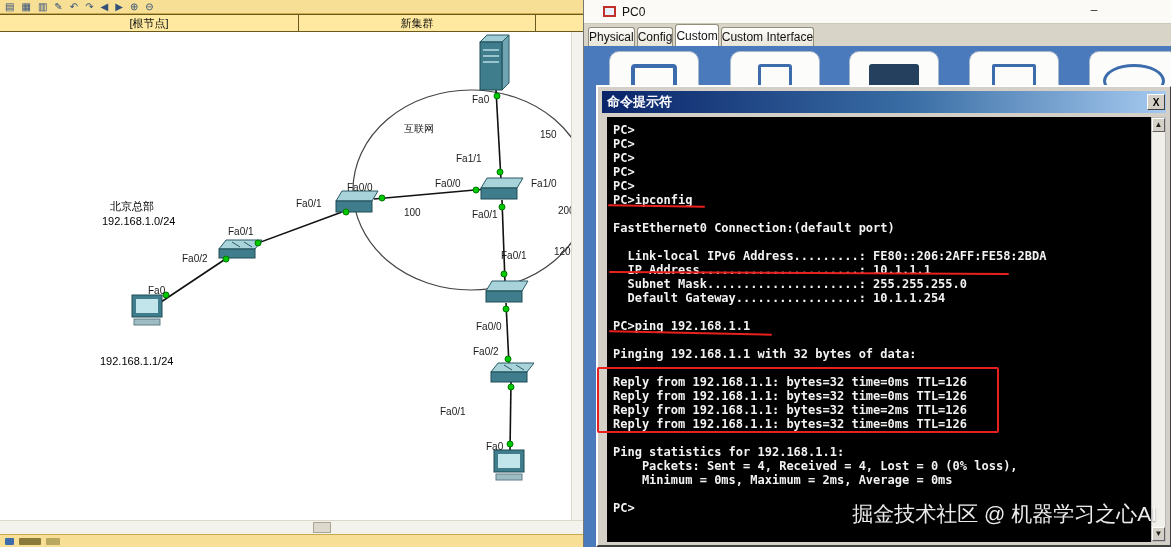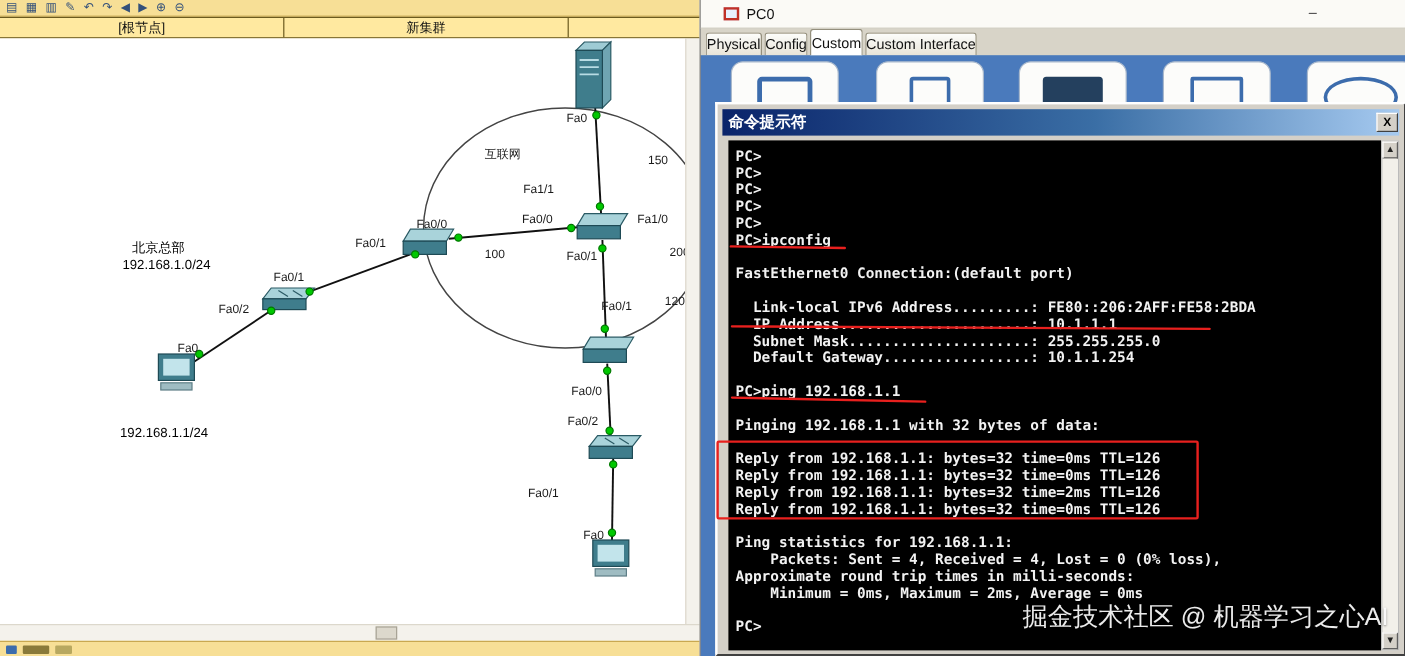--- a/index.html
+++ b/index.html
@@ -9,21 +9,21 @@
 
   
   #left { position:absolute; left:0; top:0; width:583px; height:547px; background:#fff; }
   #pt-toolbar { position:absolute; left:0; top:0; width:583px; height:14px; background:#F7DF96;
     border-bottom:1px solid #C9A850; display:flex; align-items:center; gap:7px; padding:0 5px; overflow:hidden; }
   .tbicon { font-size:10px; line-height:11px; color:#33507A; display:inline-block; }
   #cluster-bar { position:absolute; left:0; top:14px; width:583px; height:18px; background:#FFE9A0;
     border-top:1px solid #6B5A1E; border-bottom:1px solid #6B5A1E; display:flex; }
   .cluster-tab { border-right:1px solid #6B5A1E; display:flex; align-items:center; justify-content:center;
     font-size:11px; color:#111; }
-  #tab-root { width:237px; } #tab-cluster { width:237px; } #tab-rest { flex:1; border-right:none; }
+  #tab-root { width:299px; } #tab-cluster { width:237px; } #tab-rest { flex:1; border-right:none; }
 
   #canvas { position:absolute; left:0; top:32px; width:571px; height:488px; background:#fff; }
   #topo-svg { position:absolute; left:0; top:0; }
   #topo-labels { position:absolute; left:0; top:0; width:100%; height:100%; }
   .tlabel { position:absolute; font-size:10px; color:#1A1A1A; white-space:nowrap; }
   .tlabel.site { font-size:11px; color:#000; }
 
   #v-scroll { position:absolute; left:571px; top:32px; width:12px; height:488px; background:#F4F2EC; border-left:1px solid #DCD8CC; }
   #h-scroll { position:absolute; left:0; top:520px; width:583px; height:14px; background:#F4F2EC; border-top:1px solid #DCD8CC; }
   #h-thumb { position:absolute; left:313px; top:1px; width:18px; height:11px; background:#DCD8CC; border:1px solid #A8A496; }
@@ -197,21 +197,21 @@
           <circle cx="506" cy="277" r="3"></circle>
             <circle cx="508" cy="327" r="3"></circle>
           <circle cx="511" cy="355" r="3"></circle>
             <circle cx="510" cy="412" r="3"></circle>
         </g>
       </svg>
       <div id="topo-labels">
           <div class="tlabel" style="left: 472px; top: 62px;">Fa0</div>
           <div class="tlabel" style="left: 404px; top: 90px;">互联网</div>
           <div class="tlabel" style="left: 540px; top: 97px;">150</div>
-          <div class="tlabel" style="left: 436px; top: 121px;">Fa1/1</div>
+          <div class="tlabel" style="left: 456px; top: 121px;">Fa1/1</div>
           <div class="tlabel" style="left: 435px; top: 146px;">Fa0/0</div>
           <div class="tlabel" style="left: 531px; top: 146px;">Fa1/0</div>
           <div class="tlabel" style="left: 347px; top: 150px;">Fa0/0</div>
           <div class="tlabel" style="left: 296px; top: 166px;">Fa0/1</div>
           <div class="tlabel site" style="left: 110px; top: 167px;">北京总部</div>
           <div class="tlabel site" style="left: 102px; top: 183px;">192.168.1.0/24</div>
           <div class="tlabel" style="left: 404px; top: 175px;">100</div>
           <div class="tlabel" style="left: 472px; top: 177px;">Fa0/1</div>
           <div class="tlabel" style="left: 558px; top: 173px;">200</div>
           <div class="tlabel" style="left: 228px; top: 194px;">Fa0/1</div>
@@ -293,21 +293,20 @@
             <div class="tline"></div>
             <div class="tline">Pinging 192.168.1.1 with 32 bytes of data:</div>
             <div class="tline"></div>
             <div class="tline">Reply from 192.168.1.1: bytes=32 time=0ms TTL=126</div>
             <div class="tline">Reply from 192.168.1.1: bytes=32 time=0ms TTL=126</div>
             <div class="tline">Reply from 192.168.1.1: bytes=32 time=2ms TTL=126</div>
             <div class="tline">Reply from 192.168.1.1: bytes=32 time=0ms TTL=126</div>
             <div class="tline"></div>
             <div class="tline">Ping statistics for 192.168.1.1:</div>
             <div class="tline">    Packets: Sent = 4, Received = 4, Lost = 0 (0% loss),</div>
-            <div class="tline">Approximate round trip times in milli-seconds:</div>
             <div class="tline">    Minimum = 0ms, Maximum = 2ms, Average = 0ms</div>
             <div class="tline"></div>
             <div class="tline">PC&gt;</div>
           </div>
         <div id="term-scroll">
           <div class="scroll-btn up">▲</div>
           <div class="scroll-btn down">▼</div>
         </div>
       </div>
     </div>

